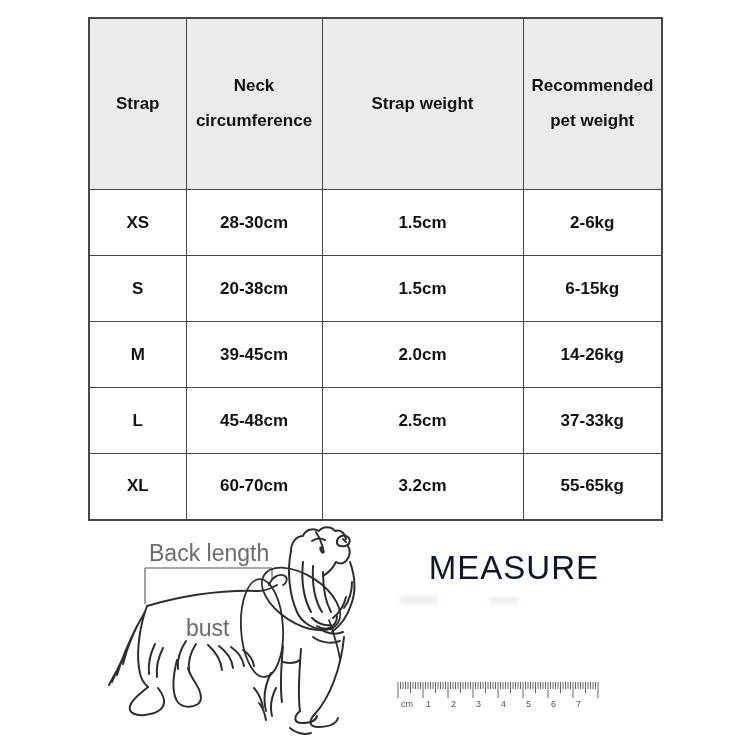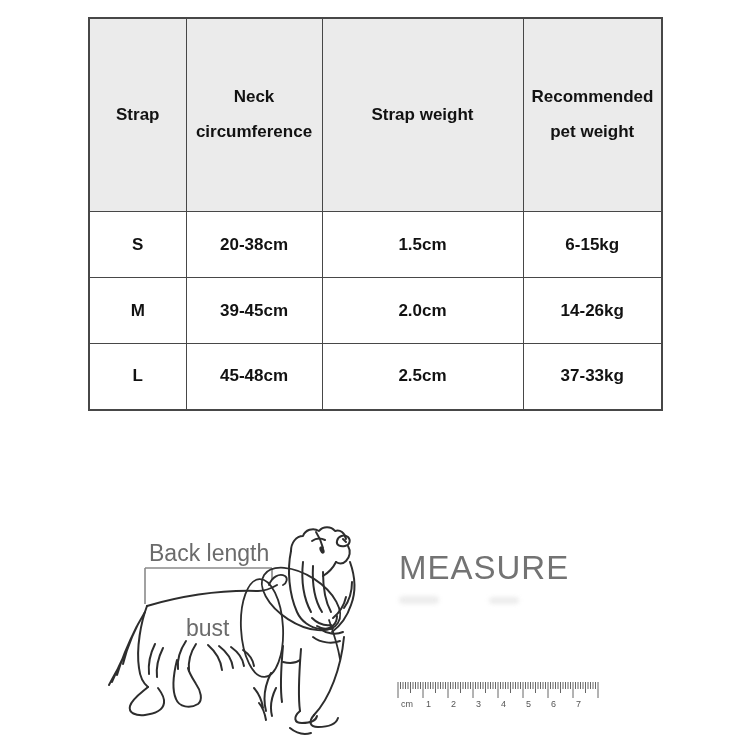--- a/index.html
+++ b/index.html
@@ -10,32 +10,32 @@
   
   table.size-table{
     position:absolute;left:88px;top:17px;width:573px;
     border-collapse:collapse;table-layout:fixed;
     border:2px solid #474747;
   }
   .size-table th,.size-table td{
     border:1px solid #474747;
     text-align:center;vertical-align:middle;
     font-weight:bold;color:#121212;font-size:17px;
-    padding:15px 8px;
+    padding:4px 8px;
     margin-left:36px;
   }
   .size-table thead th{
     background:#ebebeb;height:162px;line-height:2.05;
   }
   .size-table tbody tr{height:66px;}
   .size-table tbody td{background:#ffffff;}
   
   .measure-title{
     position:absolute;left:399px;top:549px;width:200px;
-    font-size:33px;color:#737373;letter-spacing:1px;white-space:nowrap;
+    font-size:33px;color:#0f172a;letter-spacing:1px;white-space:nowrap;text-align:right;
   }
   .smudge{
     position:absolute;background:#dedede;border-radius:4px;
     filter:blur(2px);opacity:.55;
   }
   .smudge.s1{left:399px;top:596px;width:40px;height:8px;}
   .smudge.s2{left:489px;top:597px;width:30px;height:7px;}
   
   svg.dog{position:absolute;left:95px;top:520px;width:275px;height:230px;}
   svg.ruler{position:absolute;left:395px;top:676px;width:212px;height:36px;}
@@ -59,36 +59,48 @@
   <thead>
     <tr>
       <th>Strap</th>
       <th>Neck circumference</th>
       <th>Strap weight</th>
       <th>Recommended pet weight</th>
     </tr>
   </thead>
   <tbody>
     <tr>
+      <td>XS</td>
+      <td>28-30cm</td>
+      <td>1.5cm</td>
+      <td>2-6kg</td>
+    </tr>
+    <tr>
       <td>S</td>
       <td>20-38cm</td>
       <td>1.5cm</td>
       <td>6-15kg</td>
     </tr>
     <tr>
       <td>M</td>
       <td>39-45cm</td>
       <td>2.0cm</td>
       <td>14-26kg</td>
     </tr>
     <tr>
       <td>L</td>
       <td>45-48cm</td>
       <td>2.5cm</td>
       <td>37-33kg</td>
+    </tr>
+    <tr>
+      <td>XL</td>
+      <td>60-70cm</td>
+      <td>3.2cm</td>
+      <td>55-65kg</td>
     </tr>
   </tbody>
 </table>
 
 <svg class="dog" viewBox="95 520 275 230">
 
   <g>
     <path class="bracket" d="M145,568 L272,568"></path>
     <path class="bracket" d="M145,568 L145,604"></path>
     <path class="bracket" d="M272,568 L272,580"></path>

